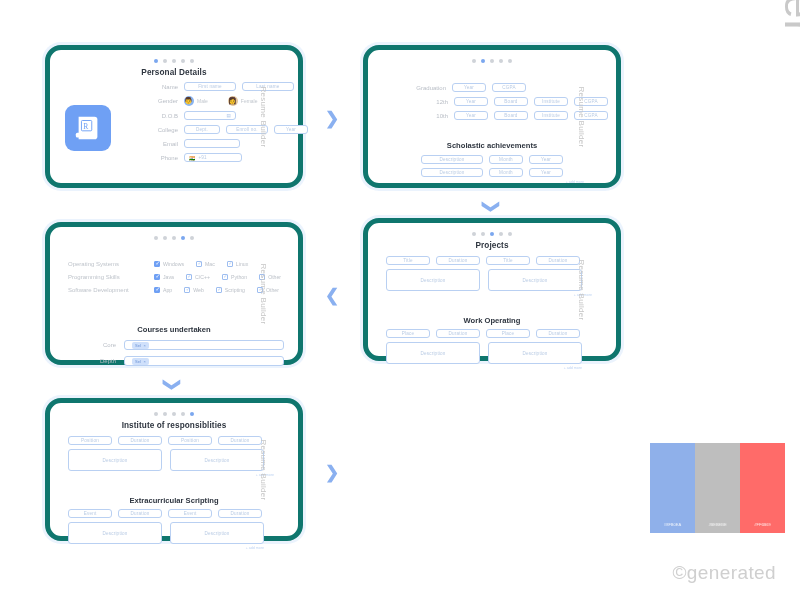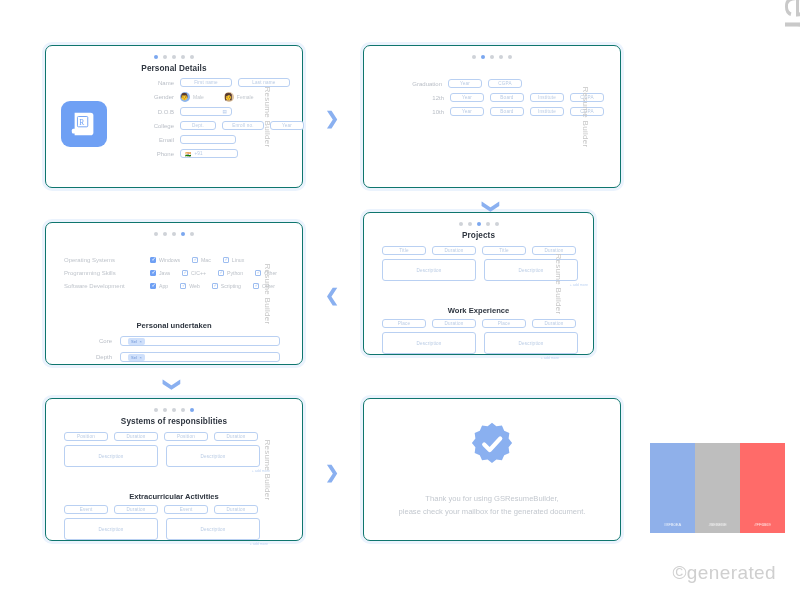--- a/index.html
+++ b/index.html
@@ -24,22 +24,22 @@
   
   .watermark {
     position: absolute; right: 24px; bottom: 16px;
     color: #cfcfcf; font-size: 19px; letter-spacing: .4px;
   }
 
   
   .card {
     position: absolute;
     background: #ffffff;
-    border: 1px solid #0f766e;
-    border-radius: 7px;
+    border: 5px solid #0f766e;
+    border-radius: 16px;
     box-shadow: 0 0 0 3px rgba(190,214,247,0.30);
   }
   .card .side-label {
     position: absolute; right: 4px; top: 50%;
     transform: translateY(-50%) rotate(90deg);
     transform-origin: center;
     color: #c6c6c6; font-size: 8px; letter-spacing: .3px;
     white-space: nowrap;
   }
   .dots { display: flex; gap: 5px; justify-content: center; padding-top: 9px; }
@@ -215,20 +215,34 @@
       </div>
       <div class="rowline" style="justify-content:flex-end;">
         <div class="lbl">10th</div>
         <div class="fld" style="width:34px;">Year</div>
         <div class="fld" style="width:34px;">Board</div>
         <div class="fld" style="width:34px;">Institute</div>
         <div class="fld" style="width:34px;">CGPA</div>
       </div>
     </div>
 
+    <div style="position:absolute;left:0;right:0;top:84px;">
+      <div class="sub-title">Scholastic achievements</div>
+      <div style="display:flex;justify-content:center;gap:6px;margin-top:5px;">
+        <div class="fld" style="width:62px;">Description</div>
+        <div class="fld" style="width:34px;">Month</div>
+        <div class="fld" style="width:34px;">Year</div>
+      </div>
+      <div style="display:flex;justify-content:center;gap:6px;margin-top:4px;">
+        <div class="fld" style="width:62px;">Description</div>
+        <div class="fld" style="width:34px;">Month</div>
+        <div class="fld" style="width:34px;">Year</div>
+      </div>
+      <div class="addmore" style="margin:3px 32px 0 0;">+ add more</div>
+    </div>
     <div class="side-label">Resume Builder</div>
   </div>
 
   <div class="card" style="left:45px;top:222px;width:258px;height:143px;">
     <div class="dots">
       <div class="dot"></div>
       <div class="dot"></div>
       <div class="dot"></div>
       <div class="dot on"></div>
       <div class="dot"></div>
@@ -286,21 +300,21 @@
           <span class="t">Scripting</span>
         </div>
         <div class="cbitem">
           <span class="cb off"></span>
           <span class="t">Other</span>
         </div>
       </div>
     </div>
 
     <div style="position:absolute;left:0;right:0;top:91px;">
-      <div class="sub-title">Personal undertaken</div>
+      <div class="sub-title">Courses undertaken</div>
       <div style="display:flex;align-items:center;gap:8px;margin:6px 0 0 42px;">
         <div class="lbl" style="width:24px;text-align:right;">Core</div>
         <div class="fld left" style="width:160px;height:10px;">
           <span class="tagchip">
             <span>Sel</span>
             <span>×</span>
           </span>
         </div>
       </div>
       <div style="display:flex;align-items:center;gap:8px;margin:6px 0 0 42px;">
@@ -309,21 +323,21 @@
           <span class="tagchip">
             <span>Sel</span>
             <span>×</span>
           </span>
         </div>
       </div>
     </div>
     <div class="side-label">Resume Builder</div>
   </div>
 
-  <div class="card" style="left:363px;top:212px;width:231px;height:143px;">
+  <div class="card" style="left:363px;top:218px;width:258px;height:143px;">
     <div class="dots">
       <div class="dot"></div>
       <div class="dot"></div>
       <div class="dot on"></div>
       <div class="dot"></div>
       <div class="dot"></div>
     </div>
     <div class="card-title">Projects</div>
 
     <div style="position:absolute;left:18px;top:33px;width:206px;">
@@ -334,21 +348,21 @@
         <div class="fld" style="width:44px;">Duration</div>
       </div>
       <div style="display:flex;gap:8px;margin-top:4px;">
         <div class="fld" style="width:94px;height:22px;">Description</div>
         <div class="fld" style="width:94px;height:22px;">Description</div>
       </div>
       <div class="addmore" style="margin-top:2px;">+ add more</div>
     </div>
 
     <div style="position:absolute;left:0;right:0;top:86px;">
-      <div class="sub-title">Work Experience</div>
+      <div class="sub-title">Work Operating</div>
       <div style="display:flex;gap:6px;margin-left:18px;">
         <div class="fld" style="width:44px;">Place</div>
         <div class="fld" style="width:44px;">Duration</div>
         <div class="fld" style="width:44px;">Place</div>
         <div class="fld" style="width:44px;">Duration</div>
       </div>
       <div style="display:flex;gap:8px;margin:4px 0 0 18px;">
         <div class="fld" style="width:94px;height:22px;">Description</div>
         <div class="fld" style="width:94px;height:22px;">Description</div>
       </div>
@@ -358,68 +372,53 @@
   </div>
 
   <div class="card" style="left:45px;top:398px;width:258px;height:143px;">
     <div class="dots">
       <div class="dot"></div>
       <div class="dot"></div>
       <div class="dot"></div>
       <div class="dot"></div>
       <div class="dot on"></div>
     </div>
-    <div class="card-title">Systems of responsiblities</div>
+    <div class="card-title">Institute of responsiblities</div>
 
     <div style="position:absolute;left:18px;top:33px;width:206px;">
       <div style="display:flex;gap:6px;">
         <div class="fld" style="width:44px;">Position</div>
         <div class="fld" style="width:44px;">Duration</div>
         <div class="fld" style="width:44px;">Position</div>
         <div class="fld" style="width:44px;">Duration</div>
       </div>
       <div style="display:flex;gap:8px;margin-top:4px;">
         <div class="fld" style="width:94px;height:22px;">Description</div>
         <div class="fld" style="width:94px;height:22px;">Description</div>
       </div>
       <div class="addmore" style="margin-top:2px;">+ add more</div>
     </div>
 
     <div style="position:absolute;left:0;right:0;top:86px;">
-      <div class="sub-title">Extracurricular Activities</div>
+      <div class="sub-title">Extracurricular Scripting</div>
       <div style="display:flex;gap:6px;margin-left:18px;">
         <div class="fld" style="width:44px;">Event</div>
         <div class="fld" style="width:44px;">Duration</div>
         <div class="fld" style="width:44px;">Event</div>
         <div class="fld" style="width:44px;">Duration</div>
       </div>
       <div style="display:flex;gap:8px;margin:4px 0 0 18px;">
         <div class="fld" style="width:94px;height:22px;">Description</div>
         <div class="fld" style="width:94px;height:22px;">Description</div>
       </div>
       <div class="addmore" style="margin:2px 34px 0 0;">+ add more</div>
     </div>
     <div class="side-label">Resume Builder</div>
   </div>
 
-  <div class="card" style="left:363px;top:398px;width:258px;height:143px;display:flex;
-       flex-direction:column;align-items:center;justify-content:center;">
-    <div class="badge">
-      <svg viewBox="0 0 100 100" width="46" height="46">
-        <path fill="#8ab0f0" d="M50 4 l9.5 7.6 12.1-1.6 4.9 11.2 11.2 4.9 -1.6 12.1 7.6 9.5
-          -7.6 9.5 1.6 12.1 -11.2 4.9 -4.9 11.2 -12.1-1.6 -9.5 7.6 -9.5-7.6 -12.1 1.6
-          -4.9-11.2 -11.2-4.9 1.6-12.1 -7.6-9.5 7.6-9.5 -1.6-12.1 11.2-4.9 4.9-11.2 12.1 1.6 Z"></path>
-        <path d="M33 51 l12 12 23-25" stroke="#fff" stroke-width="9" fill="none" stroke-linecap="round" stroke-linejoin="round"></path>
-      </svg>
-    </div>
-    <div class="thanks" style="margin-top:26px;">
-      <div>Thank you for using GSResumeBuilder,</div>
-      <div>please check your mailbox for the generated document.</div>
-    </div>
-  </div>
 
   <div class="arrow" style="left:325px;top:108px;font-size:17px;">❯</div>
   <div class="arrow" style="left:484px;top:196px;font-size:17px;transform:rotate(90deg);">❯</div>
   <div class="arrow" style="left:325px;top:285px;font-size:17px;">❮</div>
   <div class="arrow" style="left:165px;top:374px;font-size:17px;transform:rotate(90deg);">❯</div>
   <div class="arrow" style="left:325px;top:462px;font-size:17px;">❯</div>
 
   <div class="palette" style="left:650px;top:443px;">
     <div class="swatch" style="background:#8FB0EA;">
       <div class="hx">#8FB0EA</div>

